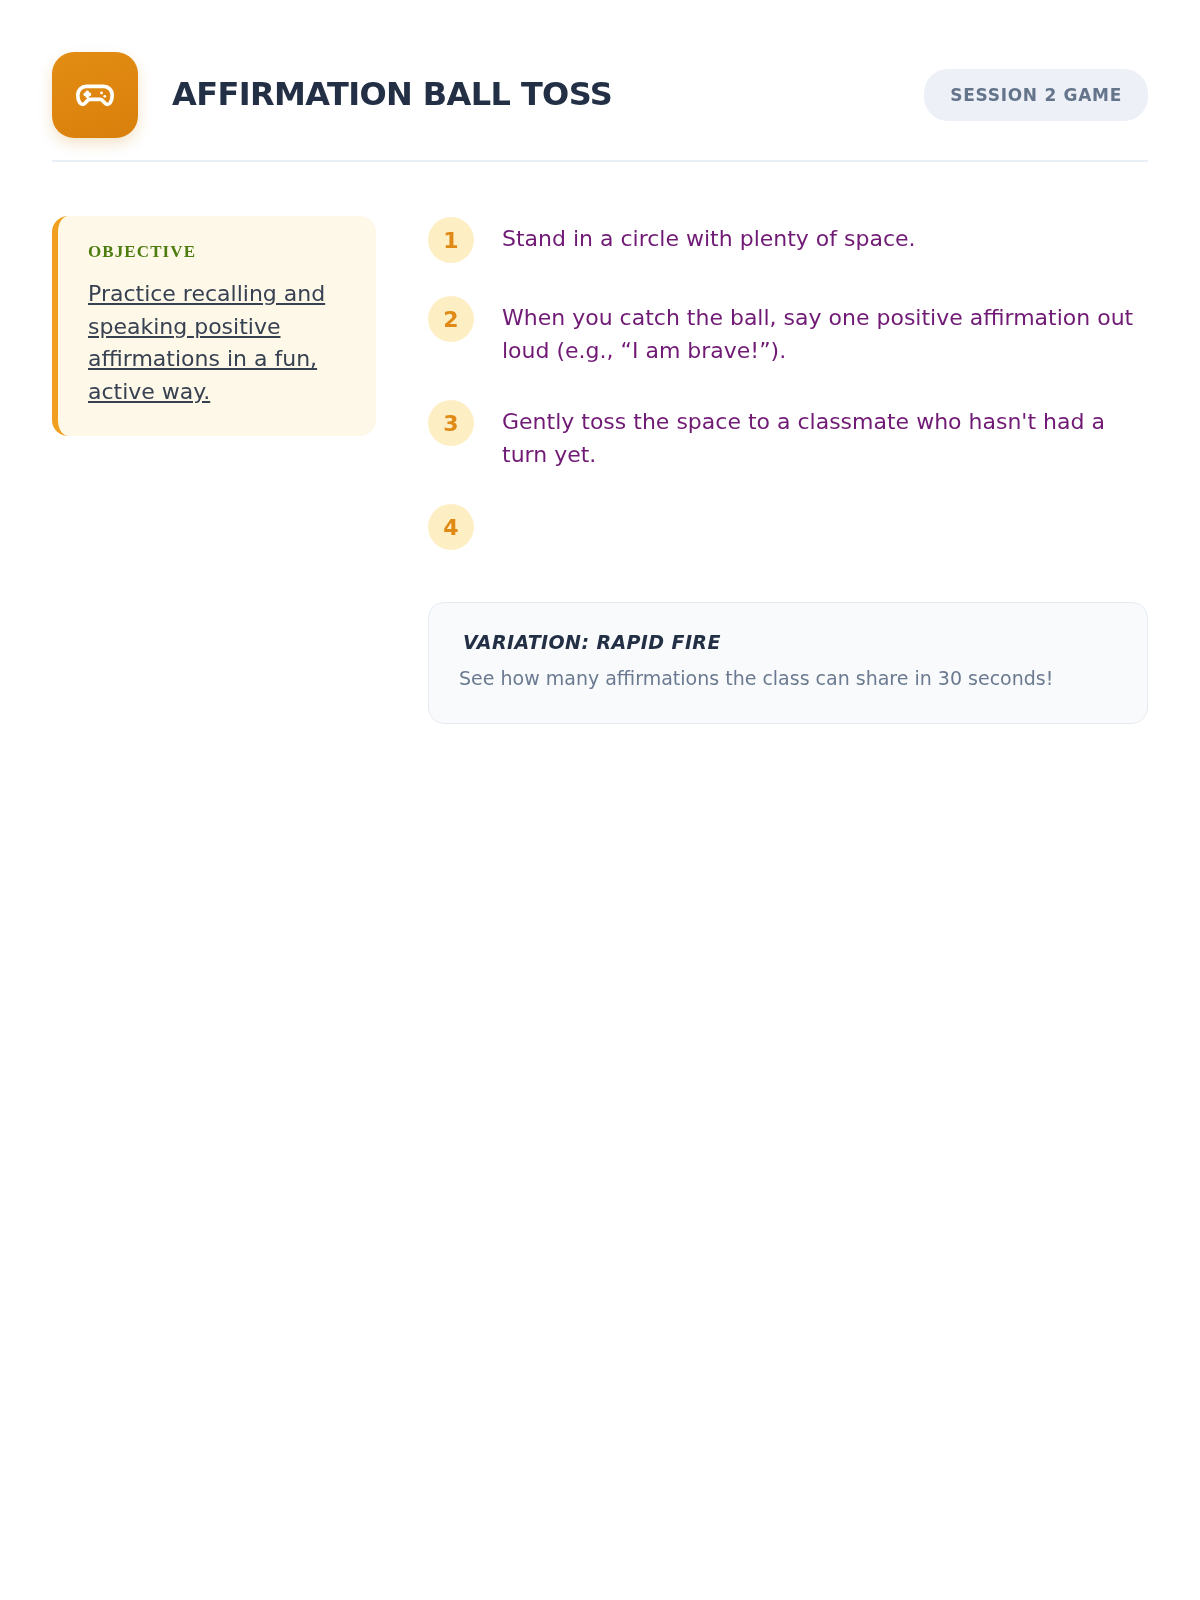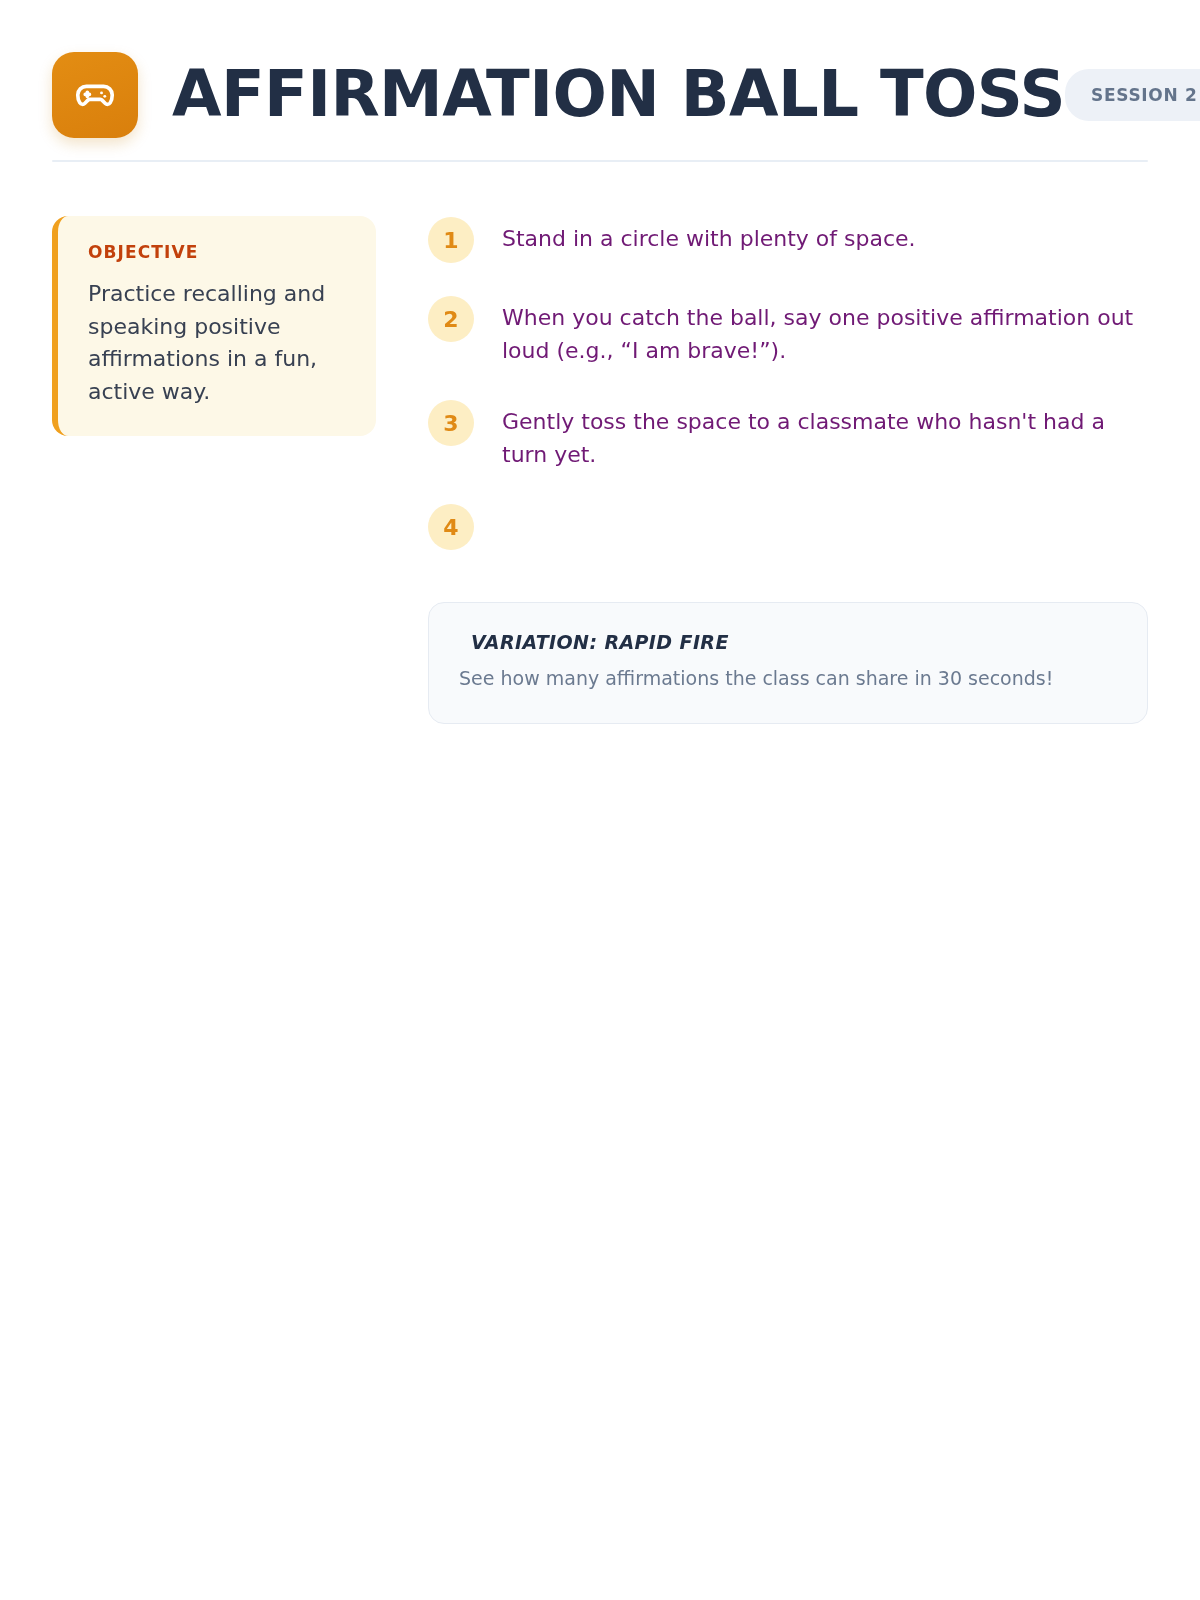--- a/index.html
+++ b/index.html
@@ -38,21 +38,21 @@
     background: linear-gradient(160deg, #e38d13 0%, #d97f0c 100%);
     display: flex;
     align-items: center;
     justify-content: center;
     box-shadow: 0 6px 14px rgba(200,130,20,0.22);
   }
   .logo-tile svg { display: block; }
   .title {
     flex: 1 1 auto;
     margin: 0 0 0 34px;
-    font-size: 64px;
+    font-size: 32px;
     line-height: 1.05;
     font-weight: 800;
     letter-spacing: -0.6px;
     color: #222f45;
     font-family: "DejaVu Sans", "Liberation Sans", sans-serif;
     white-space: nowrap;
   }
   .session-badge {
     flex: 0 0 auto;
     background: #edf1f7;
@@ -102,28 +102,29 @@
   .info-card.materials {
     background: #eeeffd;
     border-left: 6px solid #5b53e0;
   }
   .info-label {
     font-size: 17px;
     font-weight: 700;
     letter-spacing: 1.1px;
     margin: 0 0 16px 0;
   }
-  .objective .info-label { color: #c2410c; }
+  .objective .info-label { color: #4d7c0f; font-family: Liberation Serif, serif; }
   .materials .info-label { color: #4f46e5; }
   .info-text {
     font-size: 22px;
     line-height: 1.48;
     color: #384152;
     margin: 0;
     font-weight: 400;
+    text-decoration: underline;
   }
 
   
   .section-title {
     font-size: 28px;
     font-weight: 800;
     letter-spacing: 0.8px;
     color: #222f45;
     margin: 0 0 30px 0;
   }
@@ -169,21 +170,21 @@
     border-radius: 16px;
     padding: 28px 30px 30px 30px;
     box-sizing: border-box;
   }
   .variation-title {
     font-size: 19px;
     font-weight: 800;
     font-style: italic;
     letter-spacing: 0.4px;
     color: #222f45;
-    margin: 0 0 12px 12px;
+    margin: 0 0 12px 4px;
   }
   .variation-text {
     font-size: 19px;
     line-height: 1.45;
     color: #6b7a90;
     margin: 0;
   }
 </style>
 </head>
 <body>

